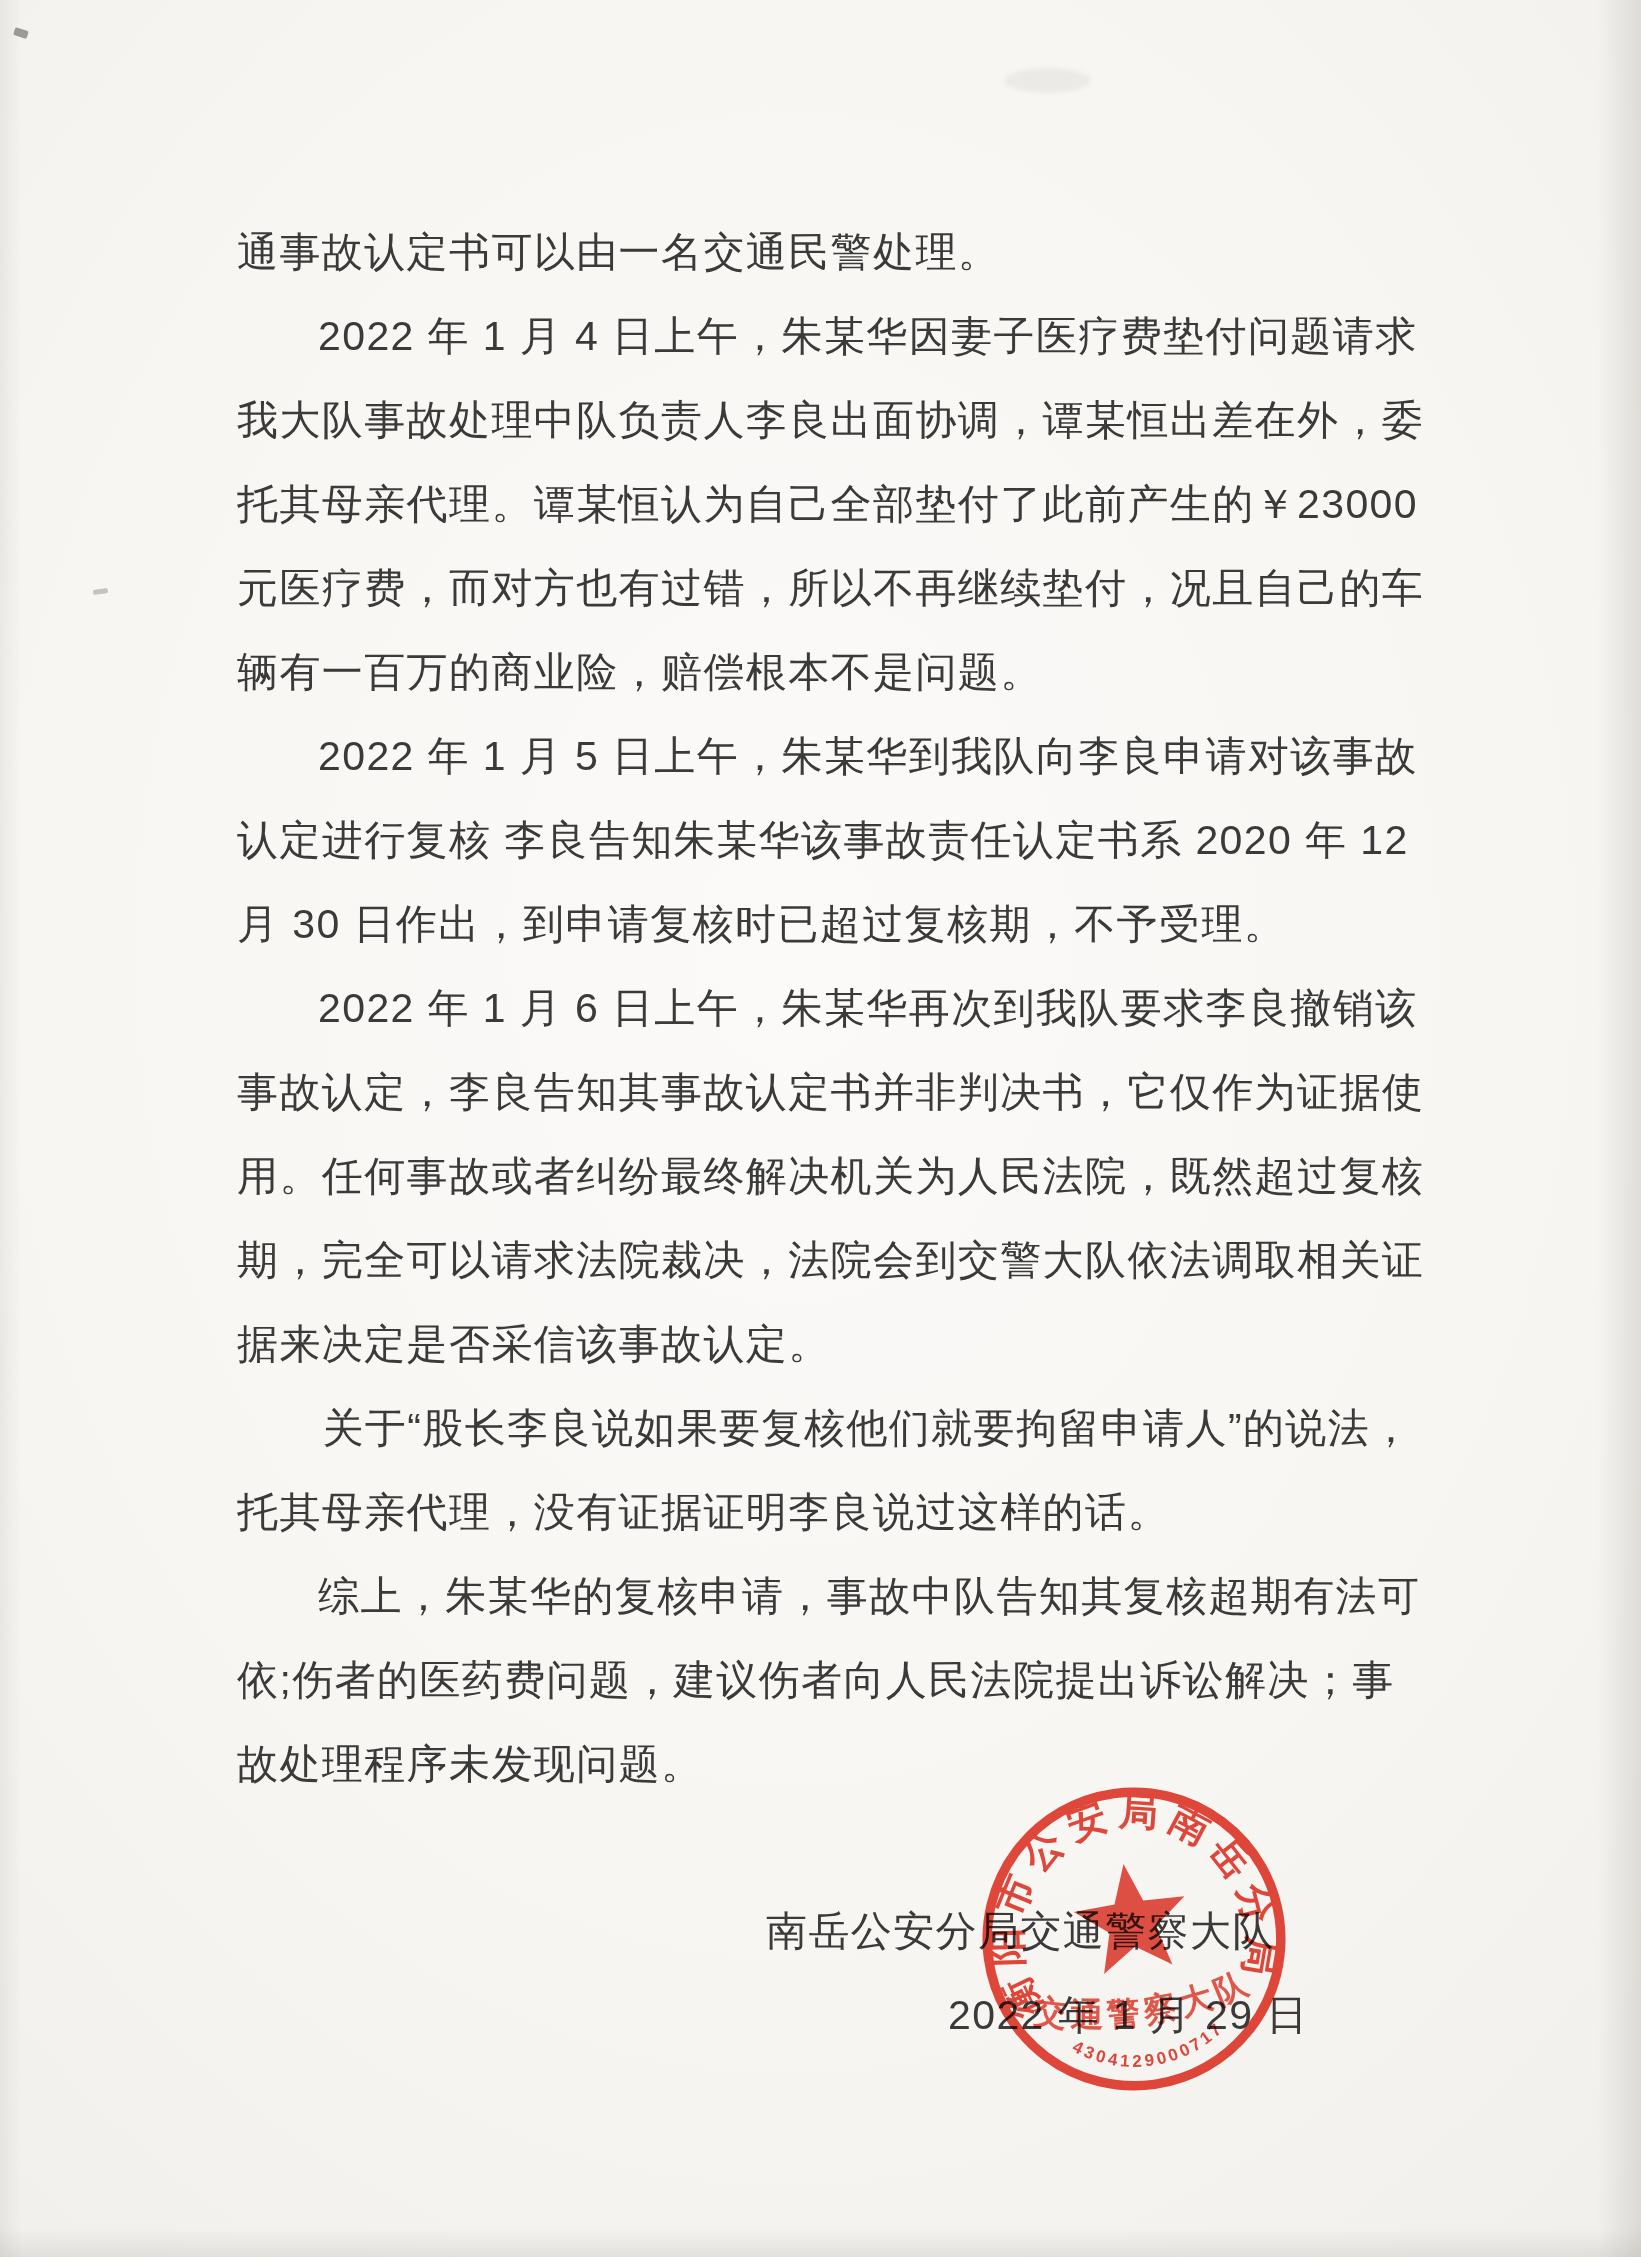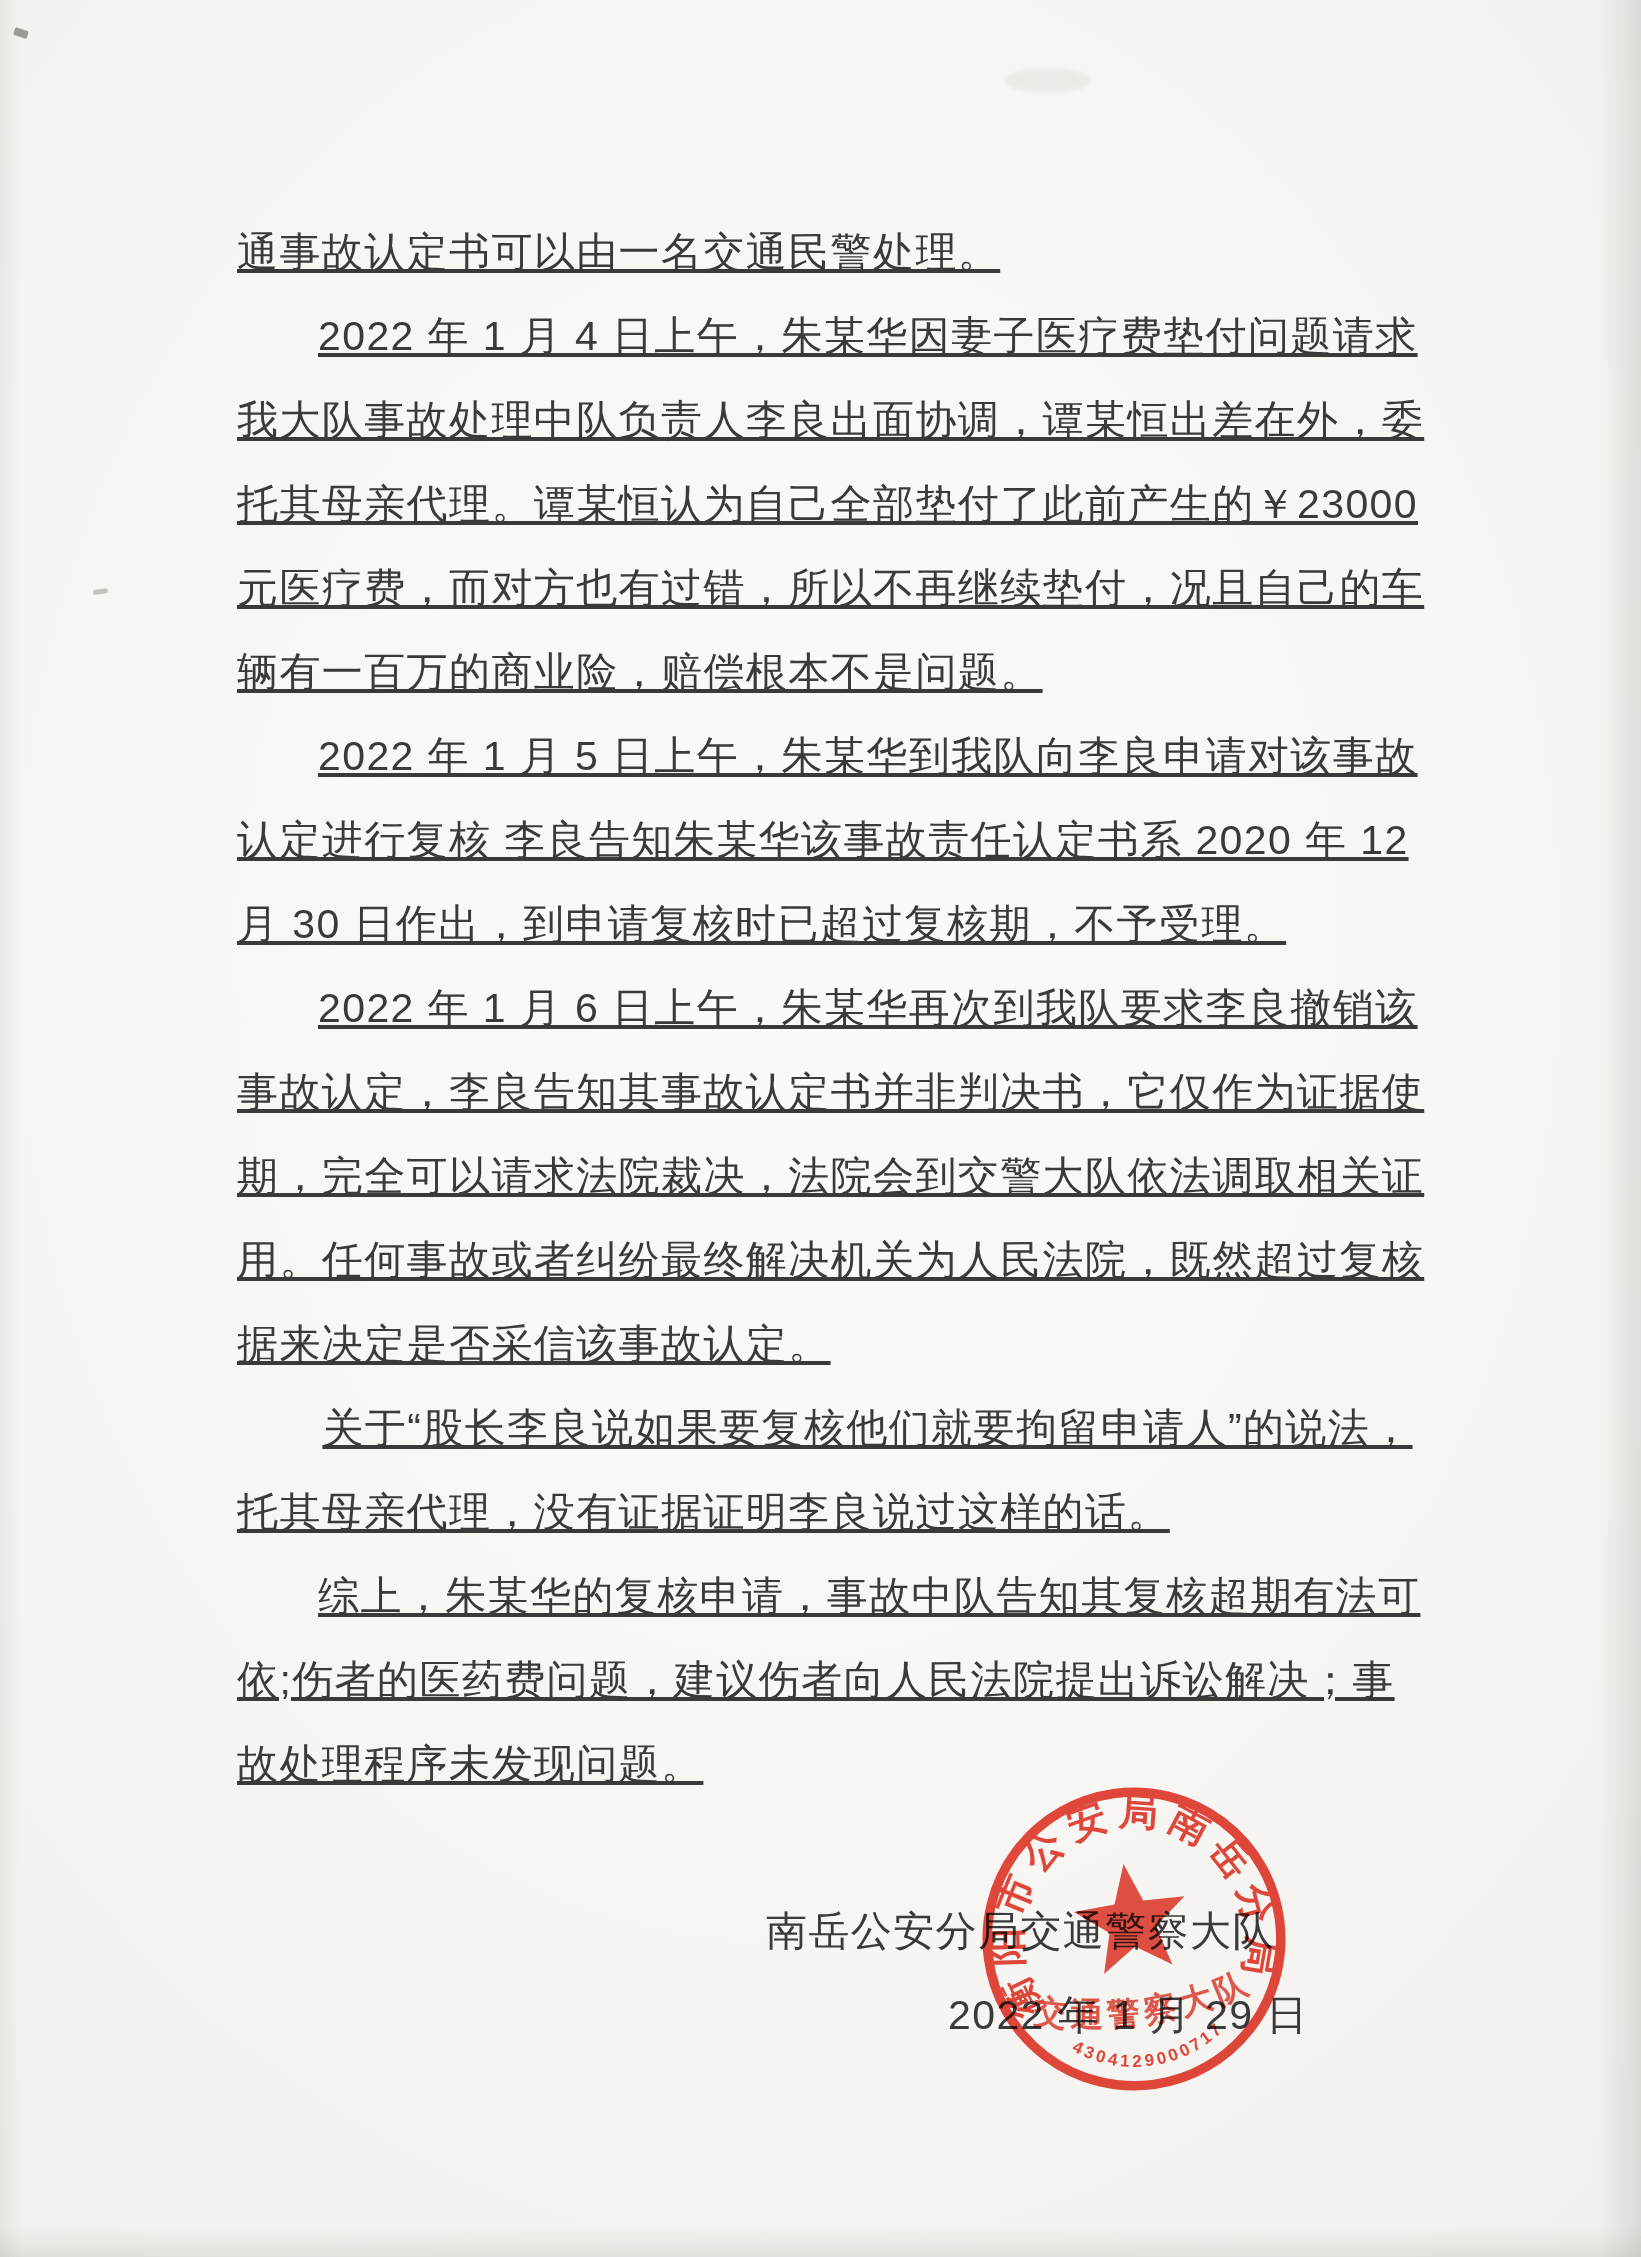--- a/index.html
+++ b/index.html
@@ -18,21 +18,21 @@
     background:linear-gradient(to bottom, rgba(120,118,112,0), rgba(120,118,112,.14));}
   .edge-left{position:absolute;top:0;left:0;width:21px;height:100%;
     background:linear-gradient(to left, rgba(120,118,112,0), rgba(120,118,112,.10));}
   .speck-a{position:absolute;left:13.5px;top:29px;width:13.5px;height:7.7px;background:#55504a;opacity:.55;border-radius:1.9px;transform:rotate(18deg);}
   .speck-b{position:absolute;left:93px;top:589px;width:15.4px;height:4.8px;background:#8a867f;opacity:.45;border-radius:1.9px;transform:rotate(-8deg);}
   .smudge{position:absolute;left:1004px;top:68px;width:87px;height:25px;background:#d9d5cf;opacity:.35;border-radius:50%;filter:blur(1.9px);}
 
   .doc-body{
     position:absolute;left:237px;top:210px;width:1180px;
     color:#3a3a3a;
-    font-size:41px;line-height:84px;letter-spacing:1.4px;text-decoration:underline;
+    font-size:41px;line-height:84px;letter-spacing:1.4px;
   }
   .line{height:84px;white-space:nowrap;}
   .line.indent{padding-left:81px;text-align:center;}
 
   .signature-line{
     position:absolute;left:766px;top:1889px;
     color:#3a3a3a;font-size:41px;line-height:84px;letter-spacing:1.4px;white-space:nowrap;
   }
   .date-line{
     position:absolute;left:948px;top:1973px;
@@ -64,22 +64,22 @@
     <div class="line indent">2022 年 1 月 4 日上午，朱某华因妻子医疗费垫付问题请求</div>
     <div class="line">我大队事故处理中队负责人李良出面协调，谭某恒出差在外，委</div>
     <div class="line">托其母亲代理。谭某恒认为自己全部垫付了此前产生的￥23000</div>
     <div class="line">元医疗费，而对方也有过错，所以不再继续垫付，况且自己的车</div>
     <div class="line">辆有一百万的商业险，赔偿根本不是问题。</div>
     <div class="line indent">2022 年 1 月 5 日上午，朱某华到我队向李良申请对该事故</div>
     <div class="line">认定进行复核 李良告知朱某华该事故责任认定书系 2020 年 12</div>
     <div class="line">月 30 日作出，到申请复核时已超过复核期，不予受理。</div>
     <div class="line indent">2022 年 1 月 6 日上午，朱某华再次到我队要求李良撤销该</div>
     <div class="line">事故认定，李良告知其事故认定书并非判决书，它仅作为证据使</div>
+    <div class="line">用。任何事故或者纠纷最终解决机关为人民法院，既然超过复核</div>
     <div class="line">期，完全可以请求法院裁决，法院会到交警大队依法调取相关证</div>
-    <div class="line">用。任何事故或者纠纷最终解决机关为人民法院，既然超过复核</div>
     <div class="line">据来决定是否采信该事故认定。</div>
     <div class="line indent">关于“股长李良说如果要复核他们就要拘留申请人”的说法，</div>
     <div class="line">托其母亲代理，没有证据证明李良说过这样的话。</div>
     <div class="line indent">综上，朱某华的复核申请，事故中队告知其复核超期有法可</div>
     <div class="line">依;伤者的医药费问题，建议伤者向人民法院提出诉讼解决；事</div>
     <div class="line">故处理程序未发现问题。</div>
   </div>
 
   <div class="signature-line">南岳公安分局交通警察大队</div>
   <div class="date-line">2022 年 1 月 29 日</div>

